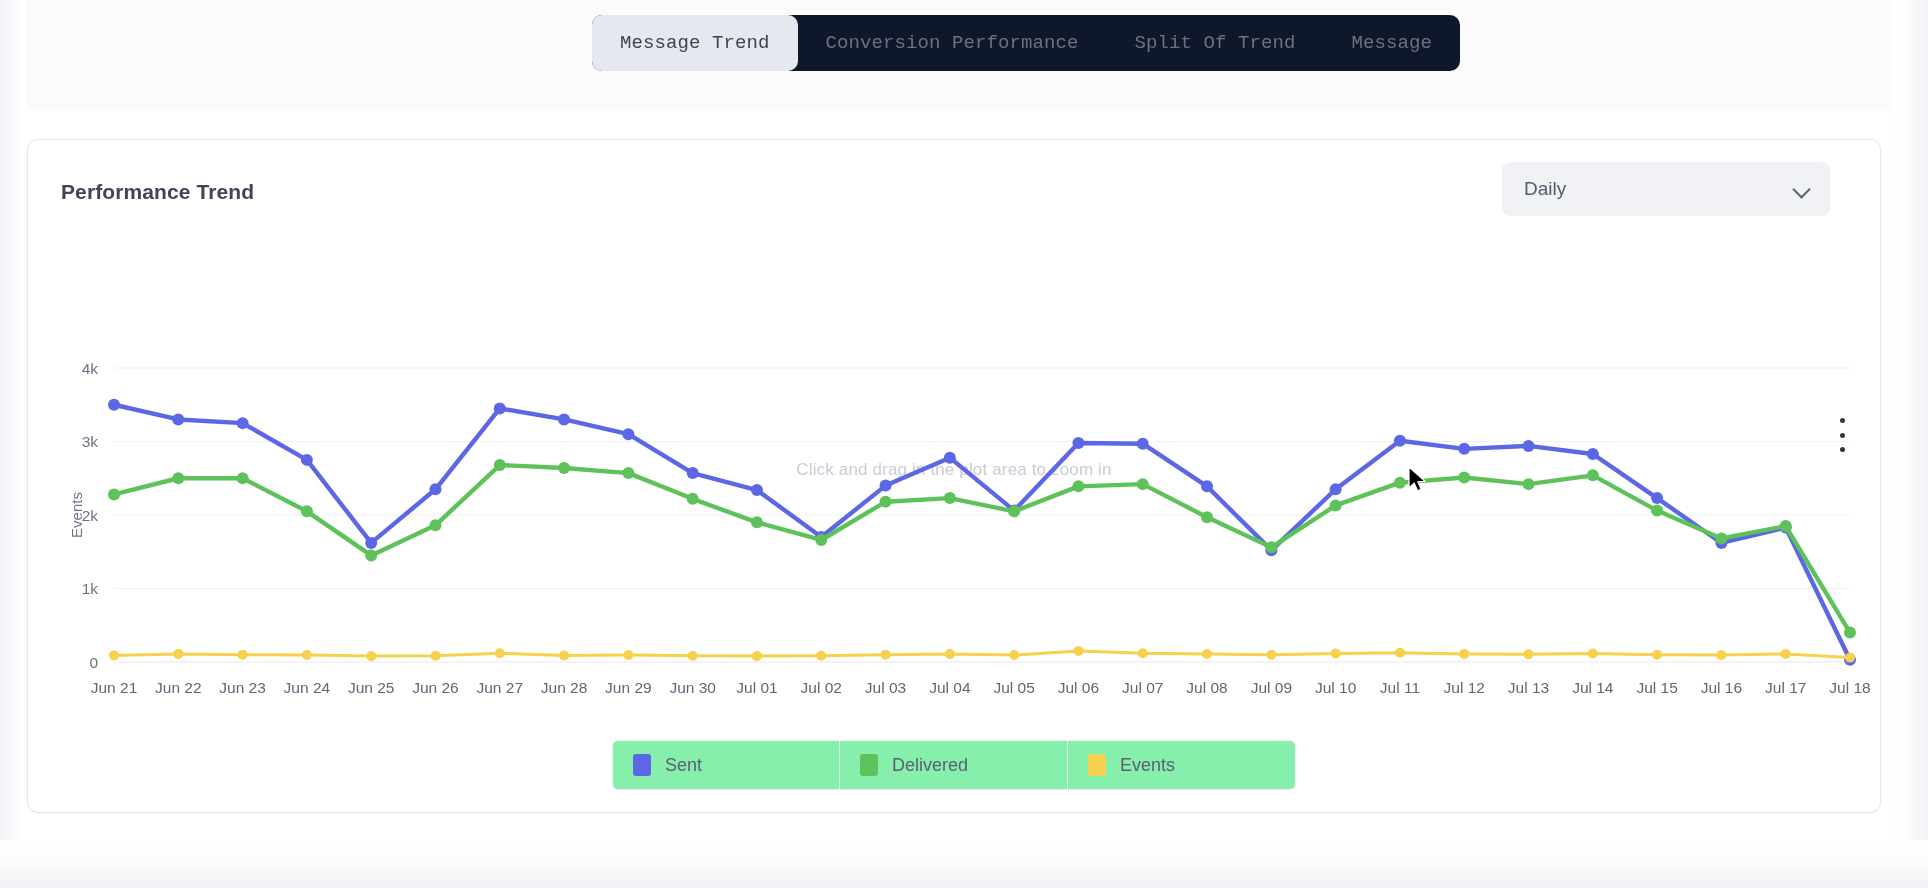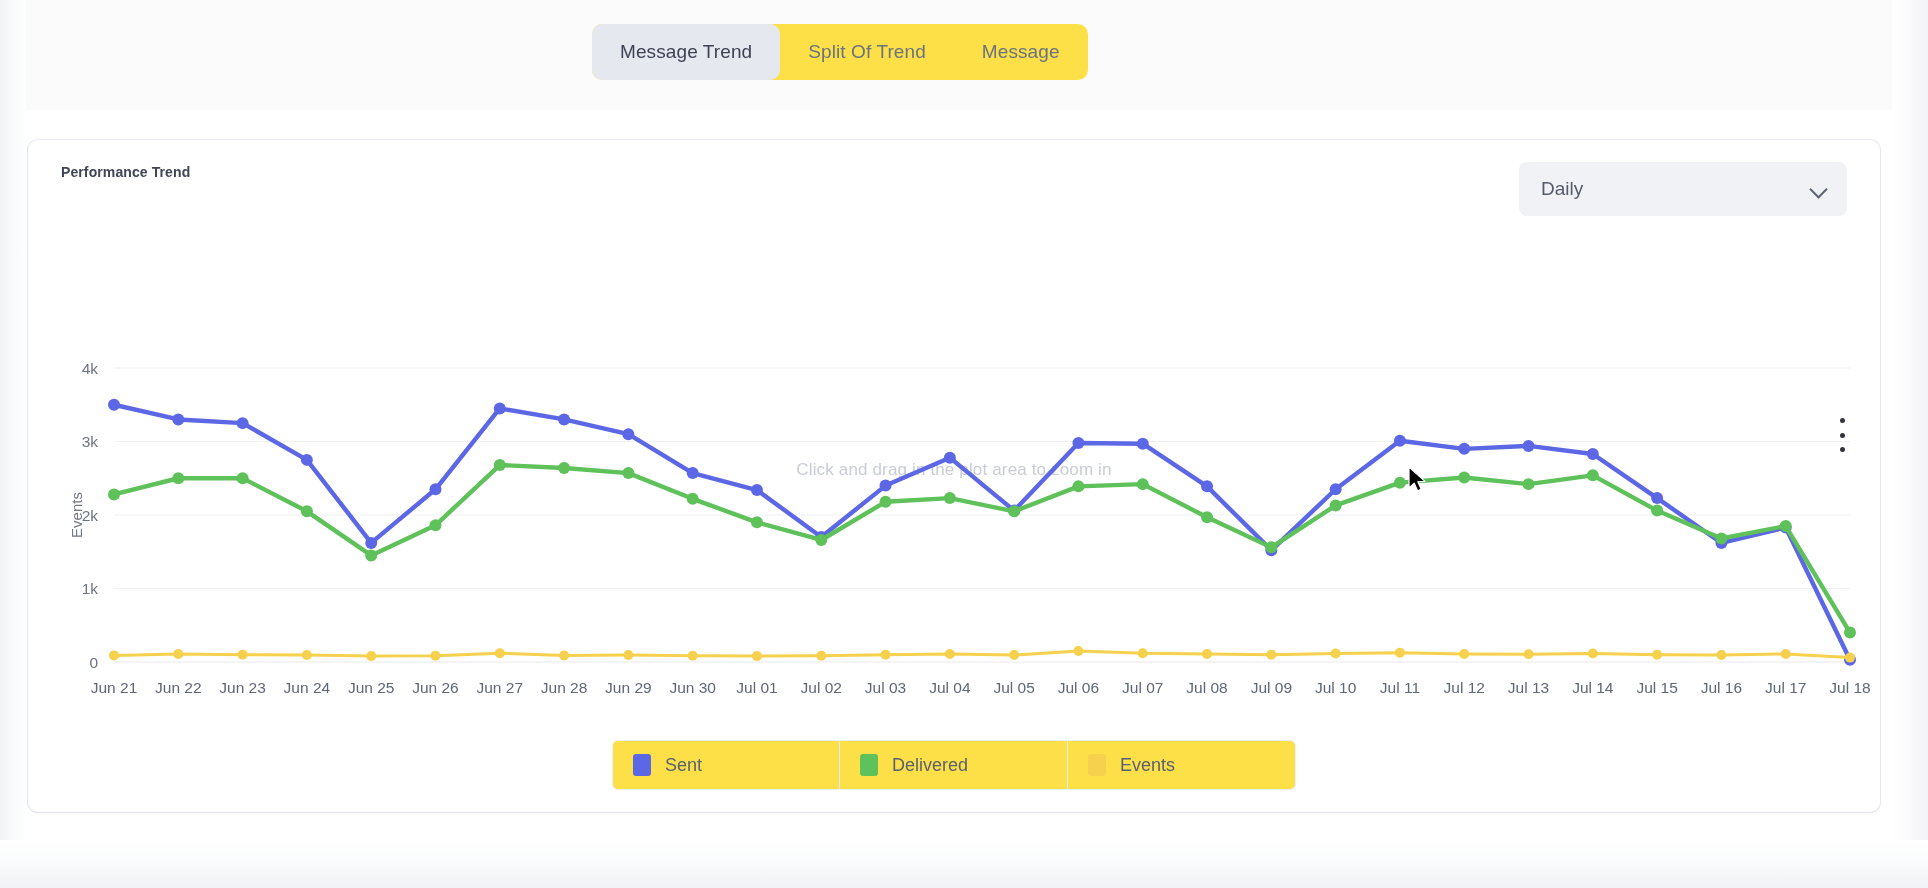--- a/index.html
+++ b/index.html
@@ -35,26 +35,27 @@
     pointer-events: none;
   }
   .top-band {
     position: absolute; left: 0; top: 0; width: 1928px; height: 110px;
     background: #fbfbfc;
   }
 
   
   .tabbar {
     position: absolute;
-    left: 592px; top: 24px;
+    left: 592px; top: 15px;
     height: 56px;
     display: flex;
     align-items: stretch;
-    background: #fde047;
+    background: #0f172a;
     border-radius: 10px;
+    font-family: Liberation Mono, monospace;
   }
   .tab {
     display: flex; align-items: center; justify-content: center;
     padding: 0 28px;
     font-size: 19px;
     color: #6b7280;
     letter-spacing: .1px;
     cursor: pointer;
     white-space: nowrap;
     border-radius: 10px;
@@ -70,30 +71,30 @@
     position: absolute;
     left: 28px; top: 140px;
     width: 1852px; height: 672px;
     background: #ffffff;
     border-radius: 10px;
     box-shadow: 0 1px 3px rgba(20,25,50,.06), 0 0 0 1px rgba(225,228,238,.65);
   }
 
   .card-title {
     position: absolute;
-    left: 33px; top: 24px;
-    font-size: 14px;
+    left: 33px; top: 40px;
+    font-size: 21px;
     font-weight: 700;
     color: #3f4456;
     letter-spacing: .1px;
   }
 
   .period-select {
     position: absolute;
-    right: 33px; top: 22px;
+    right: 50px; top: 22px;
     width: 328px; height: 54px;
     background: #f1f2f6;
     border-radius: 8px;
     display: flex; align-items: center; justify-content: space-between;
     padding: 0 20px 0 22px;
     cursor: pointer;
   }
   .period-select .label { font-size: 19px; color: #555b6b; }
   .chev { width: 16px; height: 16px; position: relative; }
   .chev::before{
@@ -148,21 +149,21 @@
     align-items: stretch;
     background: #ffffff;
     border-radius: 6px;
   }
   .legend-item {
     display: flex; align-items: center; gap: 14px;
     padding: 13px 26px 13px 20px;
     min-width: 228px;
     border: 1px solid #eef0f4;
     cursor: pointer;
-    background:#fde047;
+    background:#86efac;
   }
   .legend-item + .legend-item { border-left: none; align-items: flex-end; }
   .legend-item:first-child { border-radius: 6px 0 0 6px; }
   .legend-item:last-child  { border-radius: 0 6px 6px 0; }
   .swatch { width: 18px; height: 22px; border-radius: 3px; flex: none; }
   .legend-label { font-size: 18px; color: #5a6172; white-space: nowrap; }
 
   
   .cursor {
     position: absolute;
@@ -177,20 +178,23 @@
 <div class="page">
 
   <div class="top-band"></div>
   <div class="edge-left"></div>
   <div class="edge-right"></div>
   <div class="edge-bottom"></div>
 
   <div class="tabbar">
     <div class="tab active">
       <span>Message Trend</span>
+    </div>
+    <div class="tab">
+      <span>Conversion Performance</span>
     </div>
     <div class="tab">
       <span>Split Of Trend</span>
     </div>
     <div class="tab">
       <span>Message</span>
     </div>
   </div>
 
   <div class="card">

